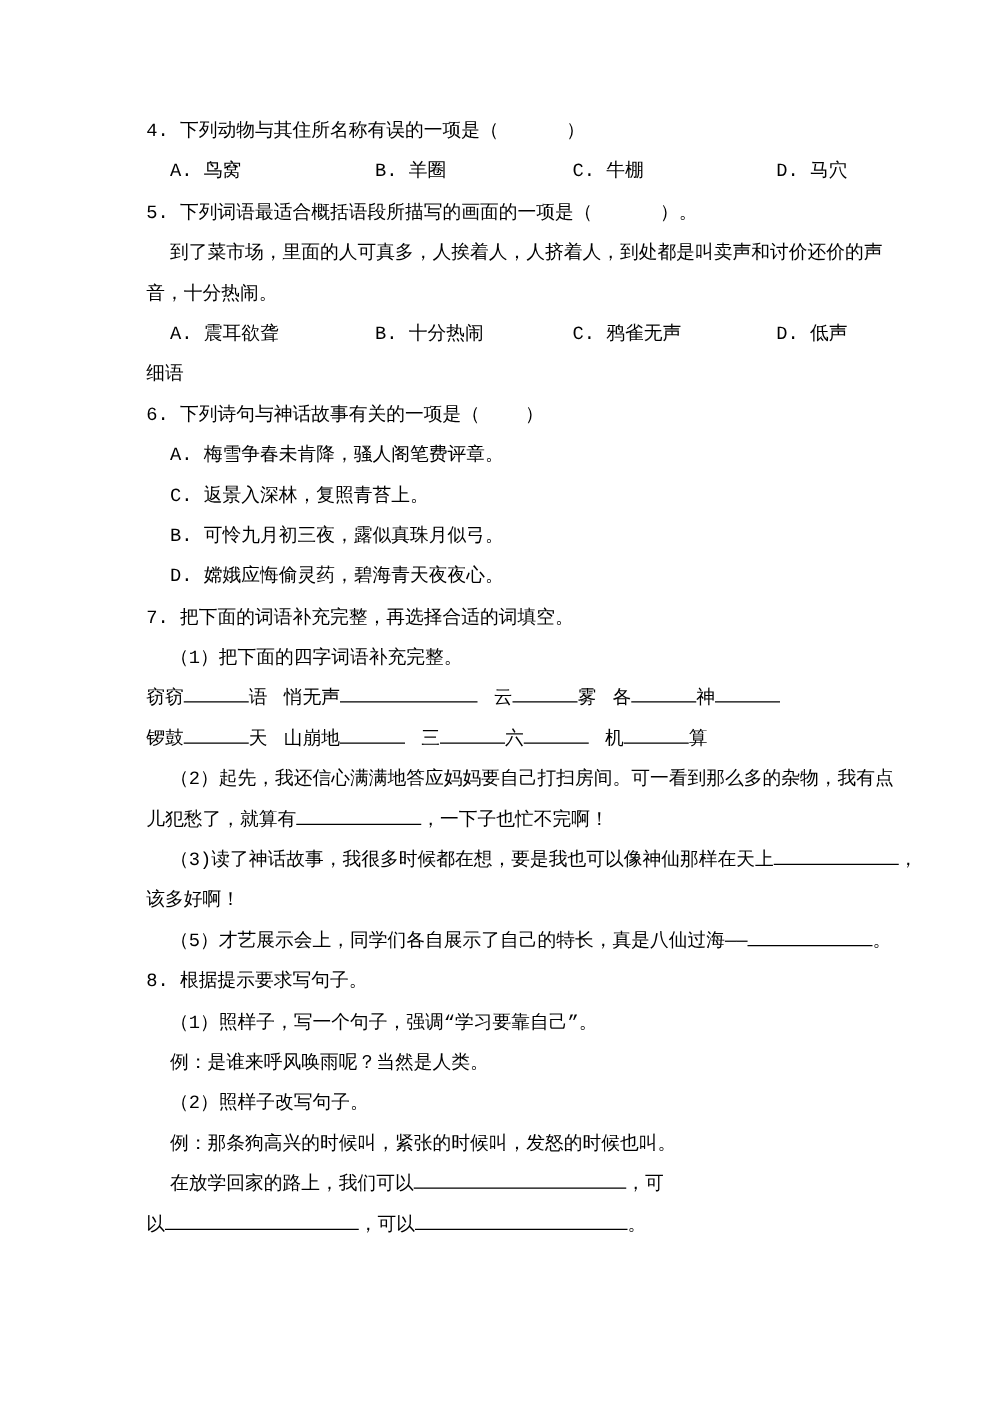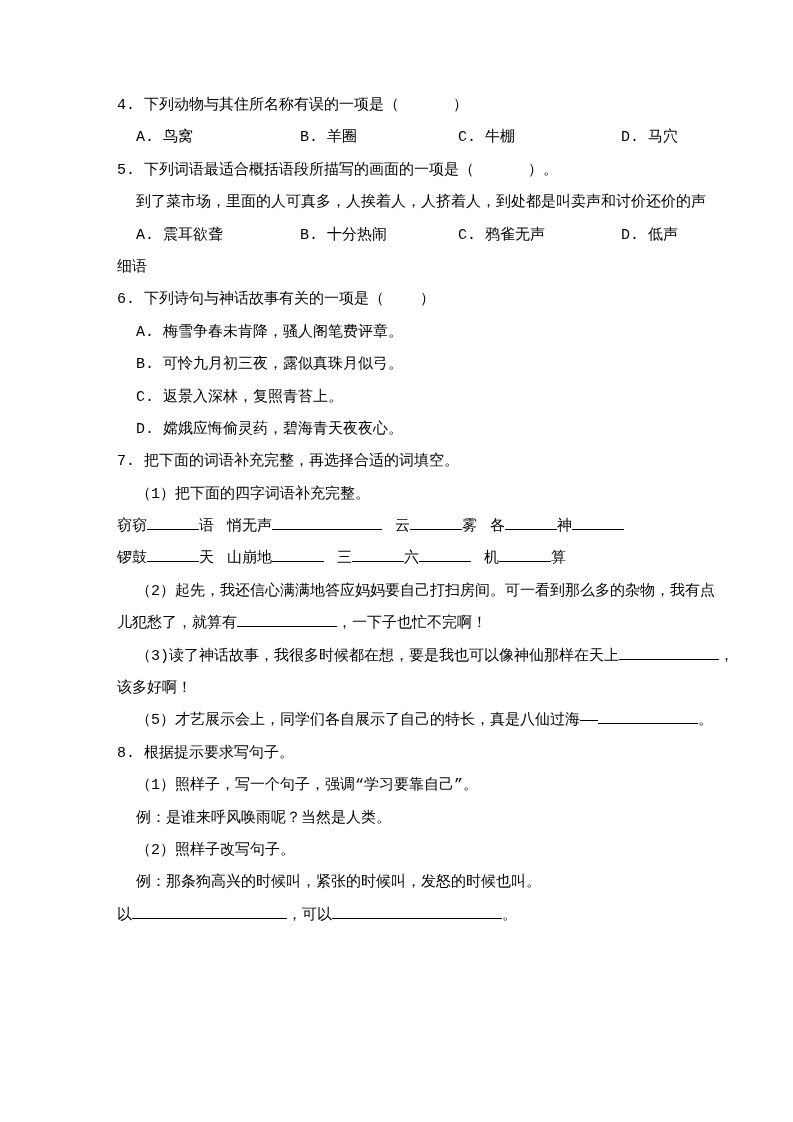--- a/index.html
+++ b/index.html
@@ -44,30 +44,31 @@
 <div class="page">
 
   <p class="line">4. 下列动物与其住所名称有误的一项是（      ）</p>
 
   <p class="line indent"><span class="opt opt-a">A. 鸟窝</span><span class="opt opt-b">B. 羊圈</span><span class="opt opt-c">C. 牛棚</span><span class="opt">D. 马穴</span></p>
 
   <p class="line">5. 下列词语最适合概括语段所描写的画面的一项是（      ）。</p>
 
   <p class="line indent">到了菜市场，里面的人可真多，人挨着人，人挤着人，到处都是叫卖声和讨价还价的声</p>
 
+  <p class="line">音，十分热闹。</p>
 
   <p class="line indent"><span class="opt opt-a">A. 震耳欲聋</span><span class="opt opt-b">B. 十分热闹</span><span class="opt opt-c">C. 鸦雀无声</span><span class="opt">D. 低声</span></p>
 
   <p class="line">细语</p>
 
   <p class="line">6. 下列诗句与神话故事有关的一项是（    ）</p>
 
   <p class="line indent">A. 梅雪争春未肯降，骚人阁笔费评章。</p>
+  <p class="line indent">C. 返景入深林，复照青苔上。</p>
   <p class="line indent">B. 可怜九月初三夜，露似真珠月似弓。</p>
-  <p class="line indent">C. 返景入深林，复照青苔上。</p>
   <p class="line indent">D. 嫦娥应悔偷灵药，碧海青天夜夜心。</p>
 
   <p class="line">7. 把下面的词语补充完整，再选择合适的词填空。</p>
 
   <p class="line indent">（1）把下面的四字词语补充完整。</p>
 
   <p class="line"><span class="g"><span>窃窃</span><span class="blank b52"></span><span>语</span></span><span class="g"><span>悄无声</span><span class="blank b110"></span></span><span class="g"><span>云</span><span class="blank b52"></span><span>雾</span></span><span class="g"><span>各</span><span class="blank b52"></span><span>神</span><span class="blank b52"></span></span></p>
 
   <p class="line"><span class="g"><span>锣鼓</span><span class="blank b52"></span><span>天</span></span><span class="g"><span>山崩地</span><span class="blank b52"></span></span><span class="g"><span>三</span><span class="blank b52"></span><span>六</span><span class="blank b52"></span></span><span class="g"><span>机</span><span class="blank b52"></span><span>算</span></span></p>
 
@@ -85,17 +86,18 @@
   <p class="line">8. 根据提示要求写句子。</p>
 
   <p class="line indent">（1）照样子，写一个句子，强调“学习要靠自己”。</p>
 
   <p class="line indent">例：是谁来呼风唤雨呢？当然是人类。</p>
 
   <p class="line indent">（2）照样子改写句子。</p>
 
   <p class="line indent">例：那条狗高兴的时候叫，紧张的时候叫，发怒的时候也叫。</p>
 
+  <p class="line indent"><span>在放学回家的路上，我们可以</span><span class="blank b170"></span><span>，可</span></p>
 
   <p class="line"><span>以</span><span class="blank b155"></span><span>，可以</span><span class="blank b170"></span><span>。</span></p>
 
 
 </div>
 
 </body></html>

